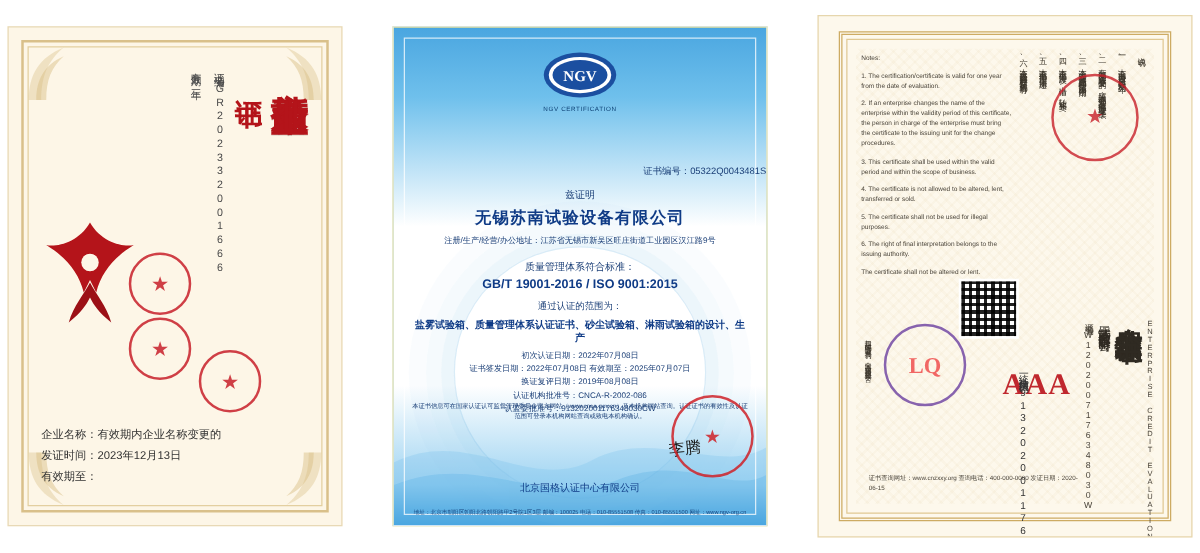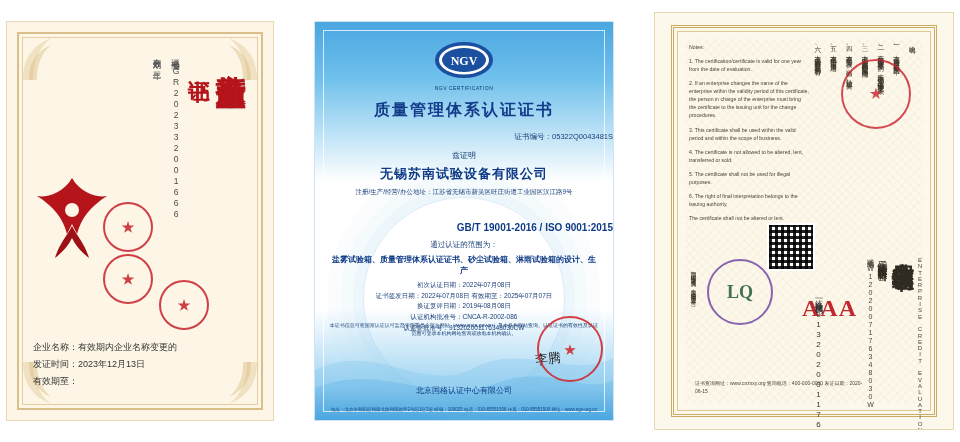--- a/index.html
+++ b/index.html
@@ -250,21 +250,21 @@
   .c2-std-label {
     position: absolute;
     left: 0; right: 0; top: 186px;
     text-align: center;
     font-size: 8px;
     color: #1b3f77;
   }
   .c2-standard {
     position: absolute;
     left: 0; right: 0; top: 200px;
-    text-align: right;
+    text-align: center;
     font-size: 10px;
     font-weight: bold;
     color: #0f3b86;
   }
   .c2-scope-label {
     position: absolute;
     left: 0; right: 0; top: 218px;
     text-align: center;
     font-size: 7.5px;
     color: #1b3f77;
@@ -488,21 +488,21 @@
   }
   .c3-seal-top .star { font-size: 16px; }
   .c3-seal-left {
     position: absolute;
     left: 52px;
     top: 246px;
     width: 62px;
     height: 62px;
     border: 2px solid #6b3fa0;
     border-radius: 50%;
-    color: #14532d;
+    color: #ef4444;
     opacity: .8;
     display: flex;
     align-items: center;
     justify-content: center;
     font-size: 18px;
     font-weight: bold;
     font-family: "Liberation Serif", serif;
   }
   .c3-bottom-note {
     position: absolute;
@@ -607,27 +607,27 @@
     <div class="c2-logo">
       <svg viewBox="0 0 62 44">
         <ellipse cx="31" cy="20" rx="29" ry="18" fill="#1b4fa0"></ellipse>
         <ellipse cx="31" cy="20" rx="25" ry="14.5" fill="#ffffff"></ellipse>
         <ellipse cx="31" cy="20" rx="22" ry="12" fill="#1b4fa0"></ellipse>
         <text x="31" y="25" font-size="12" font-weight="bold" fill="#ffffff" text-anchor="middle" font-family="Liberation Serif, serif">NGV</text>
       </svg>
       <div class="ngv-sub">NGV CERTIFICATION</div>
     </div>
 
-    <div class="c2-title">质量管理体系认证证书</div>
     <div class="c2-certno">
       <span>证书编号：</span><span>05322Q0043481S</span>
     </div>
     <div class="c2-holder-label">兹证明</div>
     <div class="c2-company">无锡苏南试验设备有限公司</div>
     <div class="c2-address">注册/生产/经营/办公地址：江苏省无锡市新吴区旺庄街道工业园区汉江路9号</div>
+    <div class="c2-std-label">质量管理体系符合标准：</div>
     <div class="c2-standard">GB/T 19001-2016 / ISO 9001:2015</div>
     <div class="c2-scope-label">通过认证的范围为：</div>
     <div class="c2-scope">盐雾试验箱、质量管理体系认证证书、砂尘试验箱、淋雨试验箱的设计、生产</div>
 
     <div class="c2-dates">
       <div>初次认证日期：2022年07月08日</div>
       <div>证书签发日期：2022年07月08日  有效期至：2025年07月07日</div>
       <div>换证复评日期：2019年08月08日</div>
       <div>认证机构批准号：CNCA-R-2002-086</div>
       <div>认监委批准号：913202001176348030CW</div>

